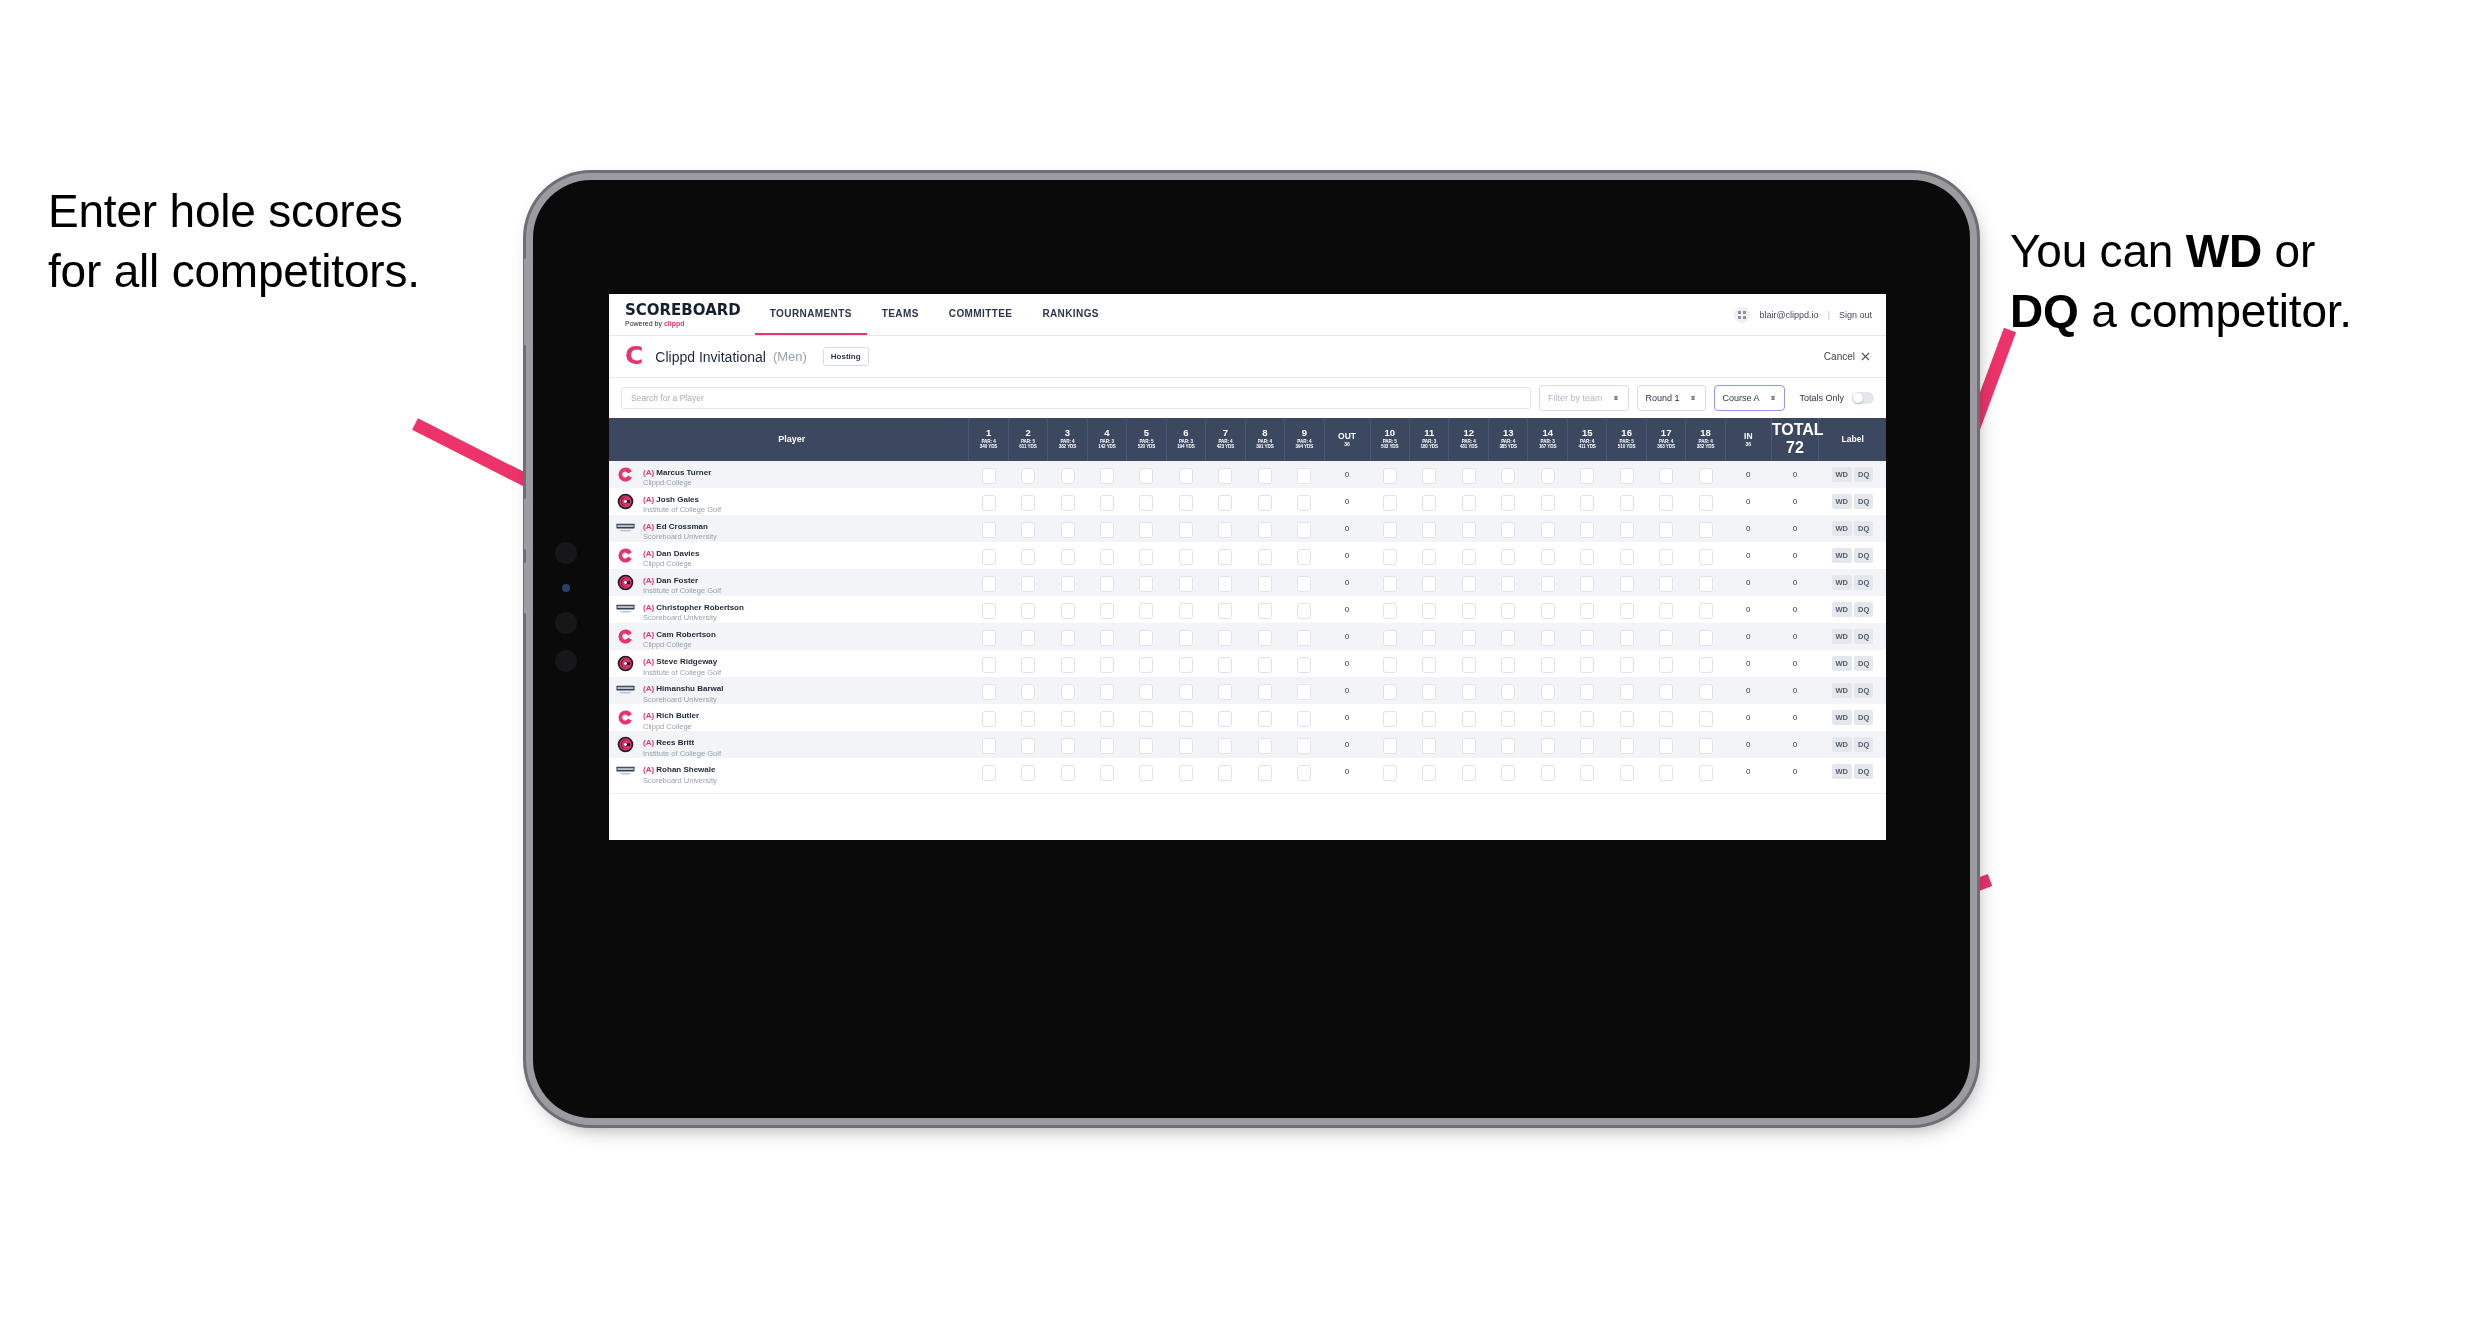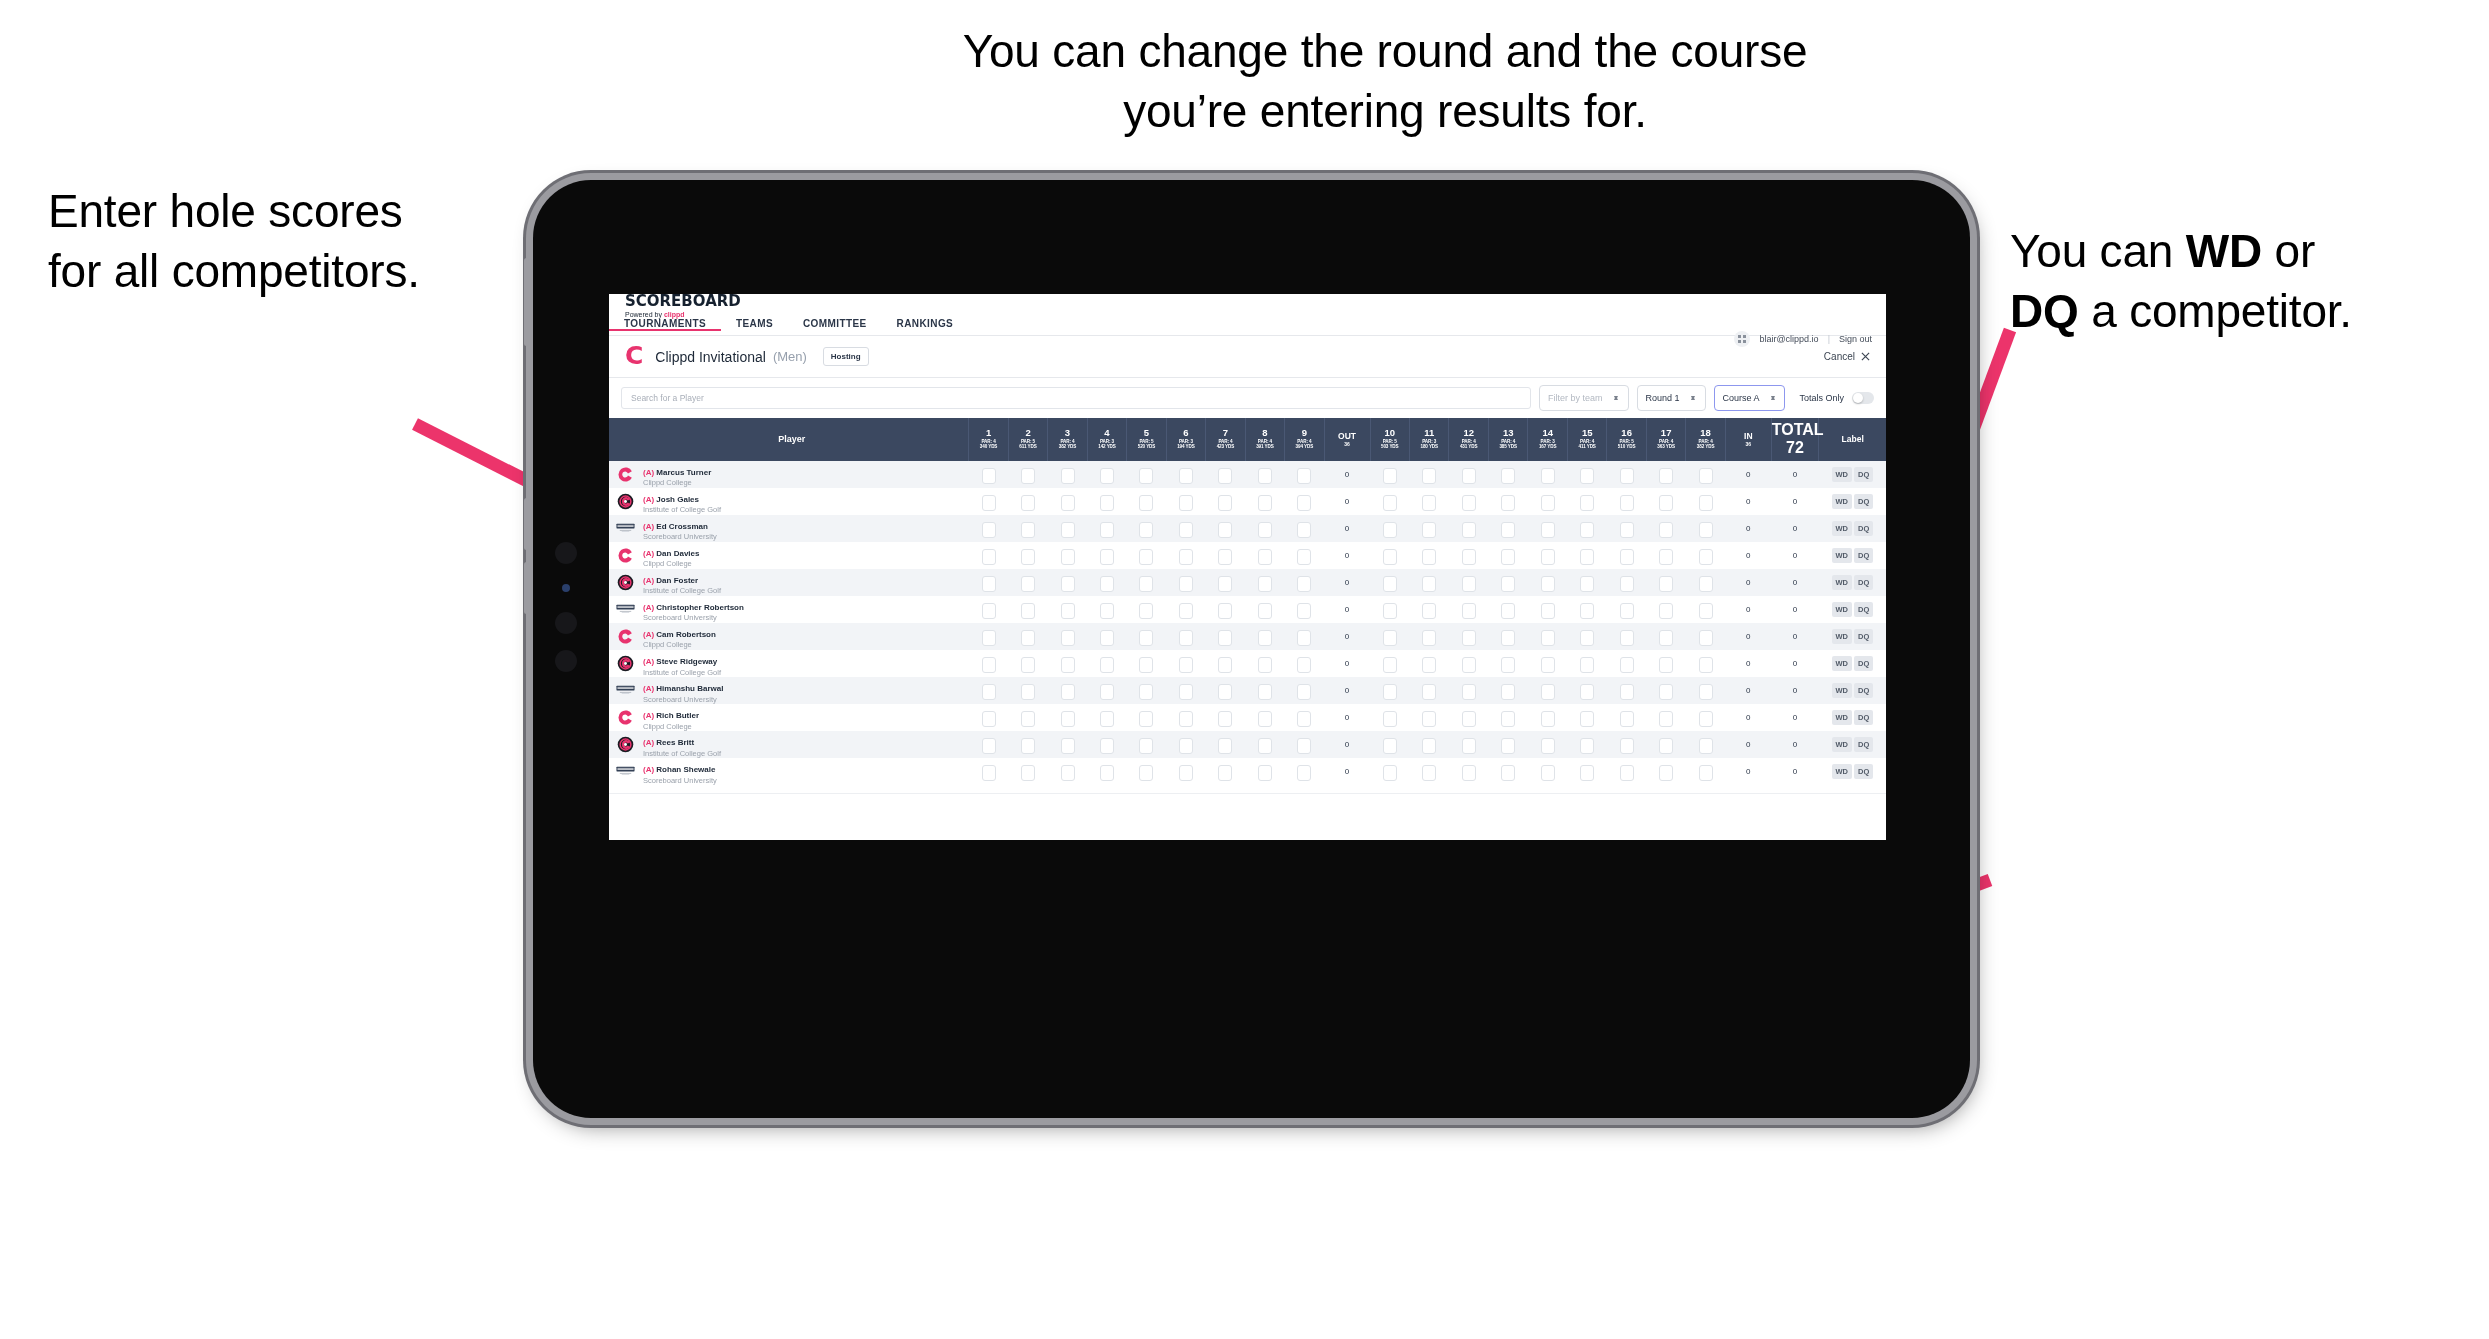--- a/index.html
+++ b/index.html
@@ -54,21 +54,21 @@
   
   #screen {
     position: absolute;
     left: 76px; top: 114px;
     width: 1277px; height: 546px;
     background: #ffffff;
     overflow: hidden;
   }
 
   
-  #topnav { height: 42px; background: #fff; display: flex; align-items: stretch; border-bottom: 1px solid #e6e8ec; flex-direction: column; }
+  #topnav { height: 42px; background: #fff; display: flex; align-items: stretch; border-bottom: 1px solid #e6e8ec; }
   .logo-wrap { display: flex; flex-direction: column; justify-content: center; padding: 0 14px 0 16px; }
   .logo-main { font-family: "DejaVu Sans", sans-serif; font-weight: 700; font-size: 15px; letter-spacing: 0px; color: #15202e; line-height: 1; }
   .logo-sub  { font-size: 7px; color: #15202e; margin-top: 2px; letter-spacing: 0px; }
   .logo-sub span { color: #e8336e; font-weight: 700; }
   .navitems { display: flex; align-items: stretch; }
   .navitem {
     display: flex; align-items: center; padding: 0 15px;
     font-size: 10px; color: #2b3648; letter-spacing: .4px; font-weight: 600;
     border-bottom: 2px solid transparent; cursor: pointer;
   }
@@ -157,21 +157,20 @@
 
   
   #footer { height: 60px; background:#fff; display:flex; align-items:center; justify-content:flex-end; padding: 0 16px; gap: 12px; border-top: 1px solid #edeff2; }
   #footer-spacer { height: 8px; background:#fff; }
 </style>
 </head>
 <body>
 
 <div id="stage">
 
-  <div class="anno" id="anno-top">You can change the round and the course you’re entering results for.</div>
   <div class="anno" id="anno-left">Enter hole scores for all competitors.</div>
 
   <div class="anno" id="anno-wd"><span>You can </span><b>WD</b><span> or
 </span><b>DQ</b><span> a competitor.</span></div>
 
 
   <svg class="arrow-svg" style="left:0;top:0;width:2489px;height:1339px;">
     <defs>
       <marker id="ah" markerWidth="5" markerHeight="5" refX="2.2" refY="2.5" orient="auto">
         <path d="M0,0 L5,2.5 L0,5 z" fill="#ec346b"></path>

